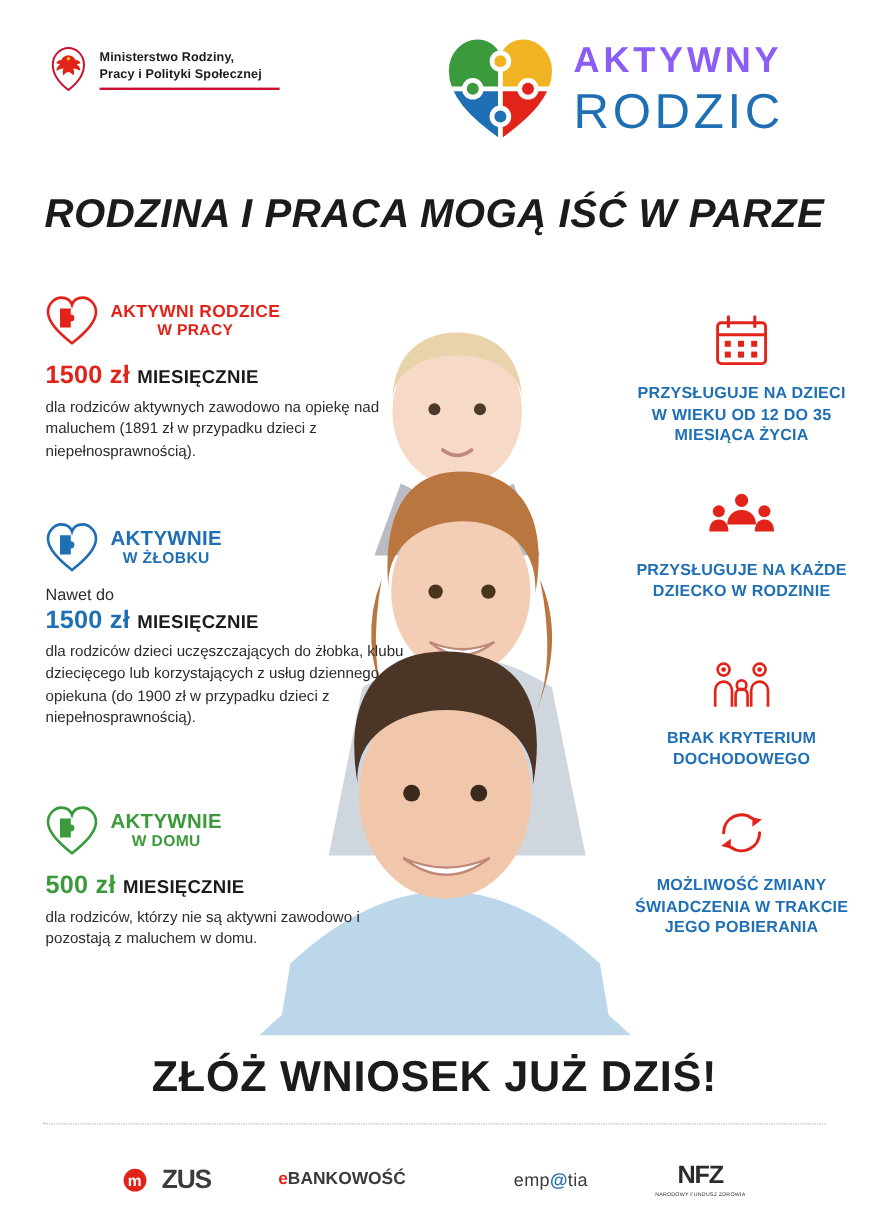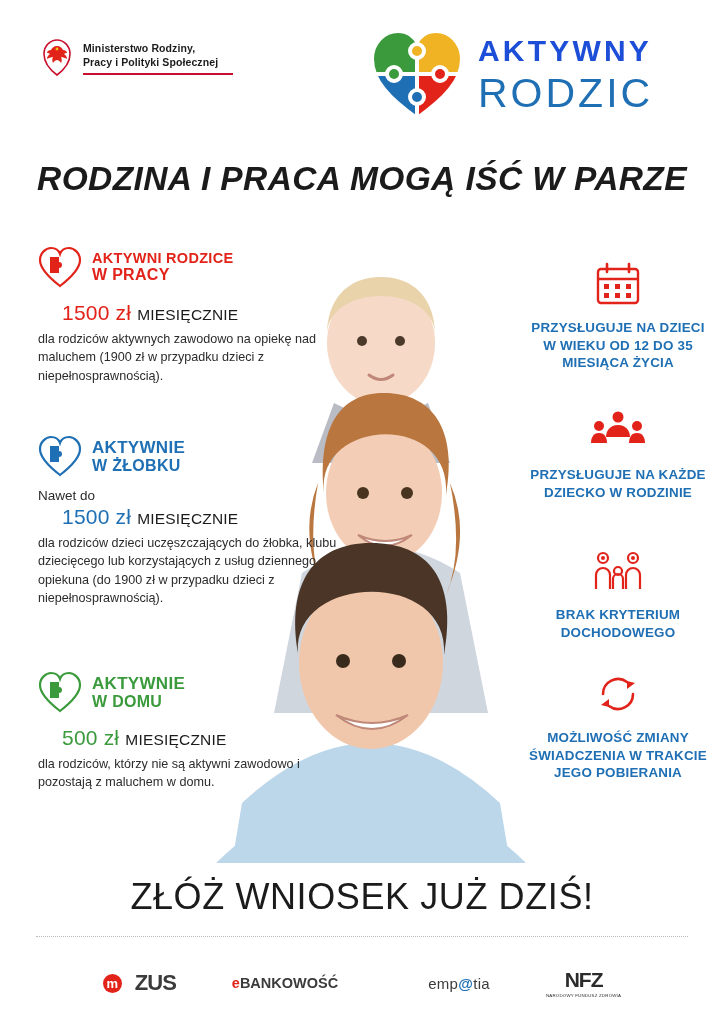--- a/index.html
+++ b/index.html
@@ -24,21 +24,21 @@
     font-size: 10.5px; line-height: 1.35; color: #1b1b1b; font-weight: bold;
     letter-spacing: .1px; padding-top: 3px;
   }
   .ministry-rule { width: 150px; height: 1.5px; background: #c8102e; margin-top: 4px; }
 
   
   .logo { position: absolute; left: 370px; top: 28px; display: flex; align-items: center; gap: 14px;}
   .heart-wrap { width: 94px; height: 92px; }
   .brand { padding-top: 4px; }
   .brand-top {
-    font-size: 30px; font-weight: bold; color: #1d4ed8; letter-spacing: 3.2px;
+    font-size: 30px; font-weight: bold; color: #8b5cf6; letter-spacing: 3.2px;
     line-height: 1;
   }
   .brand-bot {
     font-size: 41px; font-weight: normal; color: #1f6fb4; letter-spacing: 3px;
     line-height: 1.05; margin-top: 6px;
   }
 
   
   .headline {
     position: absolute; top: 160px; left: 0; width: 724px; text-align: center;
@@ -55,46 +55,46 @@
   
   .block { position: absolute; width: 310px; left: 38px; }
   .block-1 { top: 243px; }
   .block-2 { top: 432px; }
   .block-3 { top: 668px; }
 
   .blk-head { display: flex; align-items: center; gap: 10px; height: 48px; }
   .blk-icon { width: 44px; height: 42px; flex: none; }
   .blk-titles { line-height: 1.12; }
   .blk-t1 { font-size: 14.5px; font-weight: bold; letter-spacing: .3px; }
-  .blk-t2 { font-size: 16px; font-weight: bold; letter-spacing: .3px; }
+  .blk-t2 { font-size: 13px; font-weight: bold; letter-spacing: .3px; text-align: center; }
   .c-red { color: #e2231a; }
   .c-blue { color: #1f6fb4; }
   .c-green { color: #3a9a3c; }
 
-  .amount { font-size: 21px; font-weight: normal; margin-top: 10px; letter-spacing: .2px; margin-left: 24px;}
+  .amount { font-size: 21px; font-weight: bold; margin-top: 10px; letter-spacing: .2px;}
   .amount .sml { font-size: 15.5px; }
   .pre { font-size: 13.5px; color: #2b2b2b; margin-top: 8px; }
   .body-txt { font-size: 12.6px; line-height: 1.45; color: #2b2b2b; margin-top: 5px; }
 
   
   .rblock { position: absolute; width: 180px; left: 528px; text-align: center; }
   .r1 { top: 258px; }
   .r2 { top: 405px; }
   .r3 { top: 545px; }
   .r4 { top: 668px; }
   .ricon { height: 52px; display: flex; align-items: center; justify-content: center; }
   .rtxt {
     margin-top: 9px; font-size: 13.4px; font-weight: bold; color: #1f6fb4;
     line-height: 1.32; letter-spacing: .2px;
   }
 
   
   .cta {
     position: absolute; top: 876px; left: 0; width: 724px; text-align: center;
-    font-size: 36px; font-weight: normal; color: #1b1b1b; letter-spacing: .6px;
+    font-size: 36px; font-weight: bold; color: #1b1b1b; letter-spacing: .6px;
   }
 
   .divider {
     position: absolute; top: 936px; left: 36px; width: 652px; height: 0;
     border-top: 1.5px dotted #b9b9b9;
   }
 
   
   .footer {
     position: absolute; top: 958px; left: 0; width: 724px; height: 50px;
@@ -220,21 +220,21 @@
       </div>
       <div class="blk-titles">
         <div class="blk-t1 c-red">AKTYWNI RODZICE</div>
         <div class="blk-t2 c-red">W PRACY</div>
       </div>
     </div>
     <div class="amount c-red">
       <span>1500 zł</span>
       <span class="sml" style="color:#1b1b1b">MIESIĘCZNIE</span>
     </div>
-    <div class="body-txt">dla rodziców aktywnych zawodowo na opiekę nad maluchem (1900 zł w przypadku dzieci z niepełnosprawnością).</div>
+    <div class="body-txt">dla rodziców aktywnych zawodowo na opiekę nad maluchem (1891 zł w przypadku dzieci z niepełnosprawnością).</div>
   </div>
 
   <div class="block block-2">
     <div class="blk-head">
       <div class="blk-icon">
         <svg width="44" height="42" viewBox="0 0 44 42">
           <path d="M22 40 C9 30 2 22 2 14 C2 7 8 2 13 2 C18 2 21 5 22 8 C23 5 26 2 31 2 C36 2 42 7 42 14 C42 22 35 30 22 40Z" fill="none" stroke="#1f6fb4" stroke-width="2.2"></path>
           <path d="M12 11 h9 v5 a3 3 0 0 1 0 6 v5 h-9 z" fill="#1f6fb4"></path>
         </svg>
       </div>

